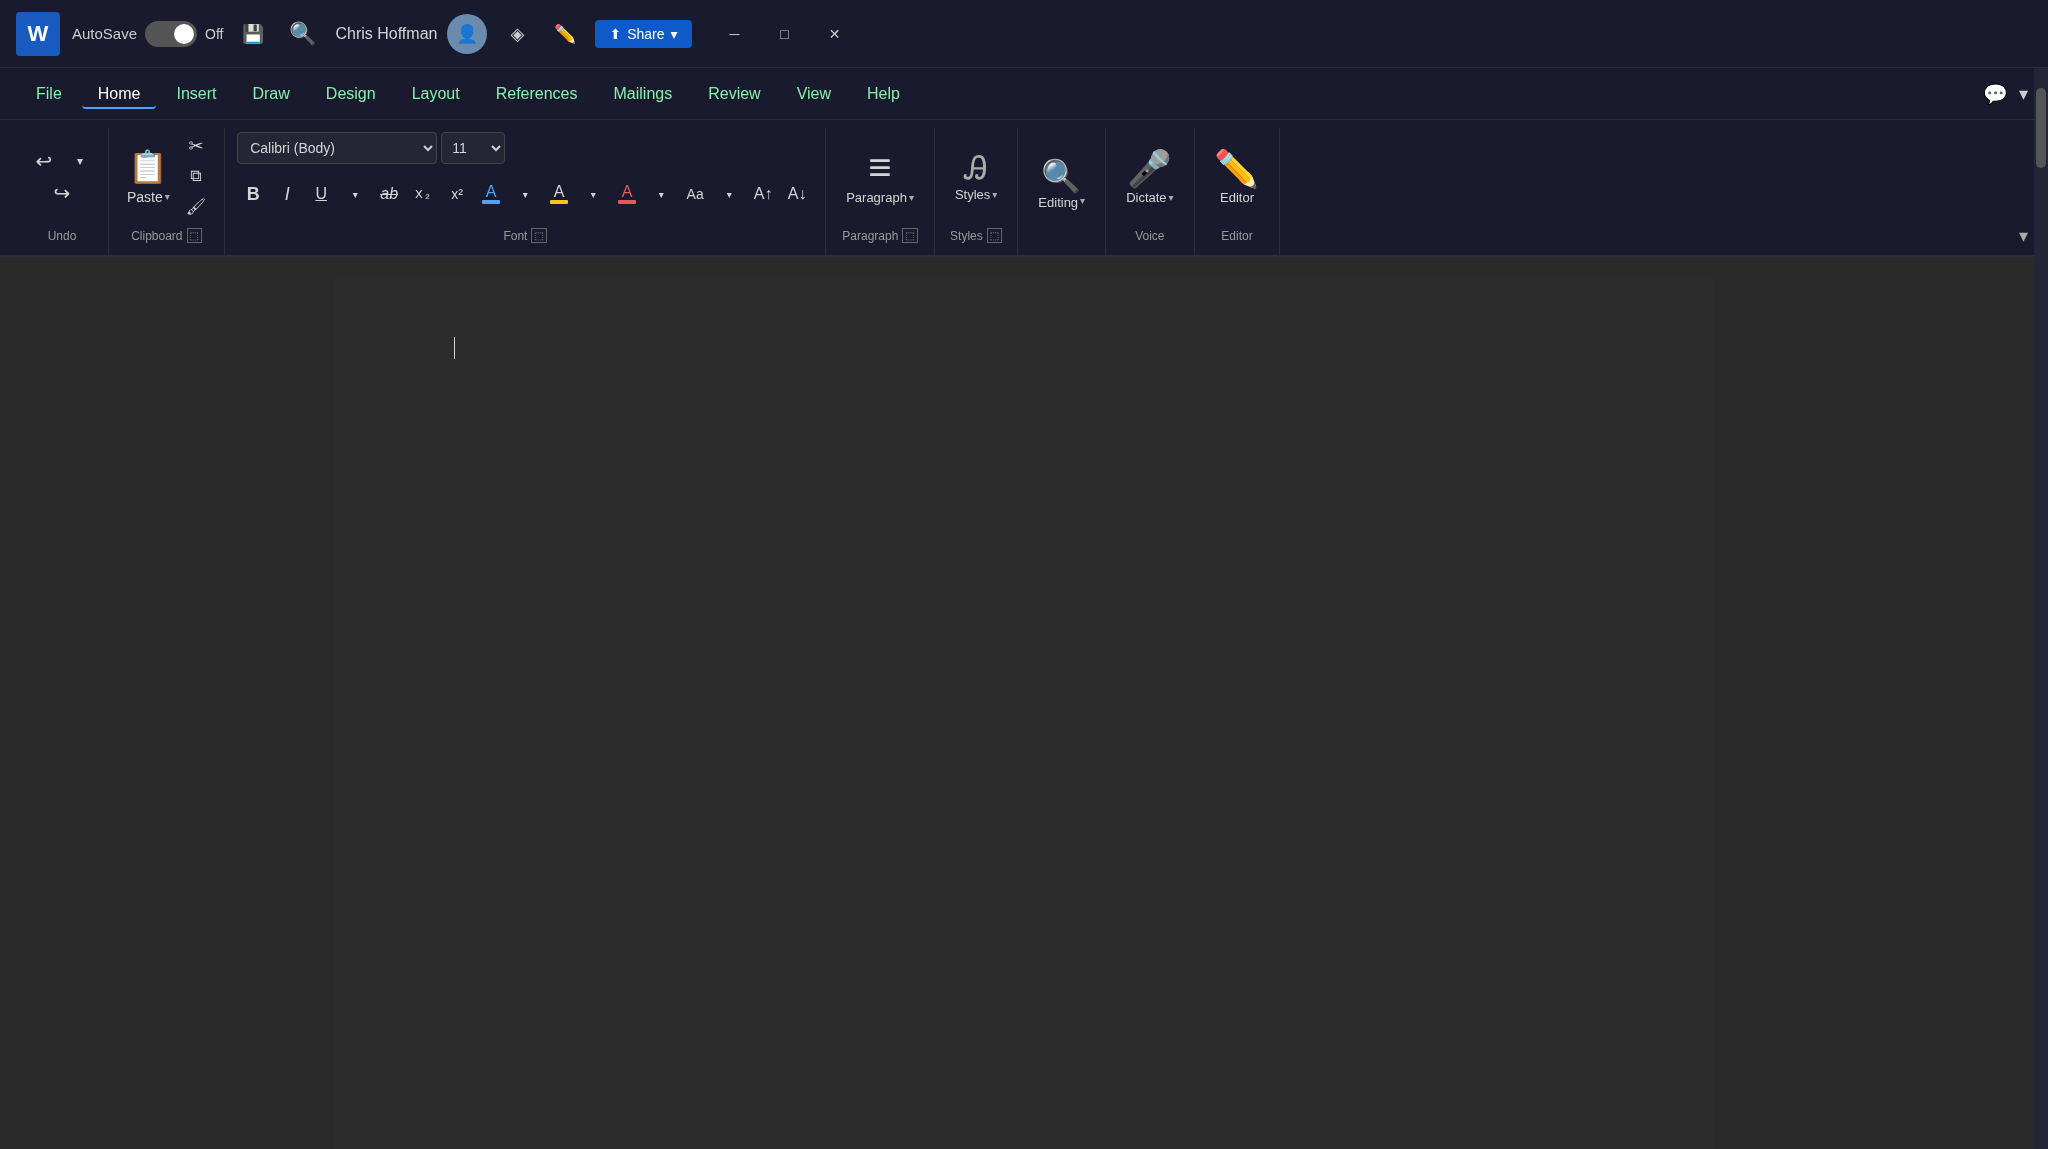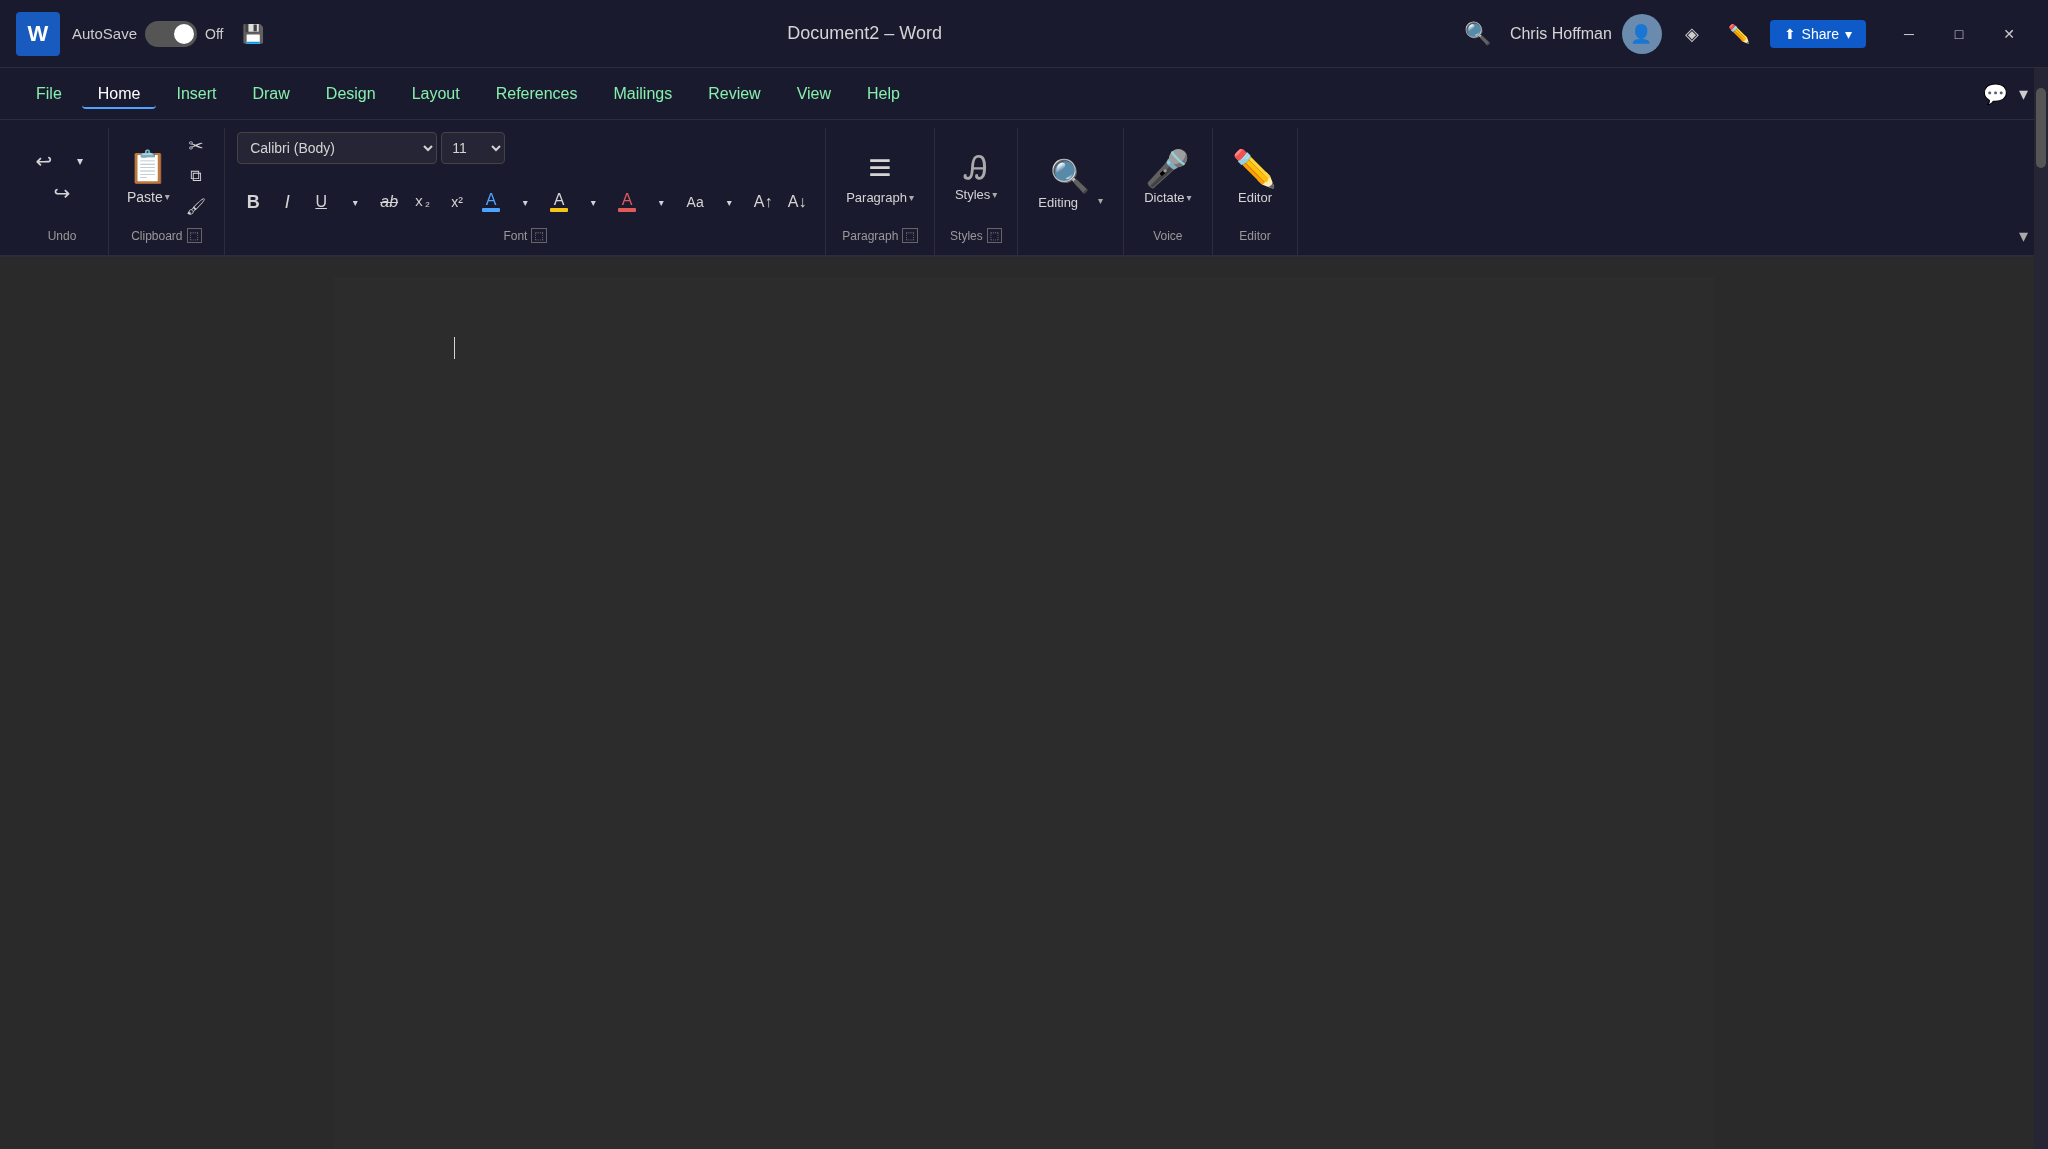--- a/index.html
+++ b/index.html
@@ -264,21 +264,21 @@
       padding: 4px 6px;
       width: 64px;
       height: 32px;
       cursor: pointer;
     }
 
     .font-controls-row {
       display: flex;
       gap: 4px;
       align-items: center;
-      margin-bottom: 20px;
+      margin-bottom: 12px;
     }
 
     .format-row {
       display: flex;
       gap: 2px;
       align-items: center;
     }
 
     .bold-btn { font-weight: bold; font-size: 18px; }
     .italic-btn { font-style: italic; font-size: 18px; }
@@ -379,21 +379,20 @@
   <div class="autosave-area">
     <span>AutoSave</span>
     <div class="toggle-switch">
       <div class="toggle-knob"></div>
     </div>
     <span class="toggle-label">Off</span>
   </div>
 
   <div class="title-btn">💾</div>
 
-  <div class="doc-title">Document2  –  Word</div>
 
   <div class="search-btn">🔍</div>
 
   <div class="user-area">
     <span>Chris Hoffman</span>
     <div class="avatar">👤</div>
   </div>
 
   <div class="title-btn">◈</div>
   <div class="title-btn">✏️</div>
@@ -554,21 +553,21 @@
     <div class="ribbon-group-label">
       <span>Styles</span>
       <span style="font-size:10px;border:1px solid #666;padding:1px 2px;cursor:pointer;">⬚</span>
     </div>
   </div>
 
   <div class="ribbon-group">
     <div class="ribbon-group-content">
       <div style="display:flex;flex-direction:column;align-items:center;cursor:pointer;padding:4px 8px;">
         <div style="font-size:32px;">🔍</div>
-        <div style="display:flex;align-items:flex-start;gap:20px;">
+        <div style="display:flex;align-items:flex-start;gap:2px;">
           <span style="font-size:13px;">Editing</span>
           <span style="font-size:10px;color:#aaa;">▾</span>
         </div>
       </div>
     </div>
     <div class="ribbon-group-label">
     </div>
   </div>
 
   <div class="ribbon-group">

